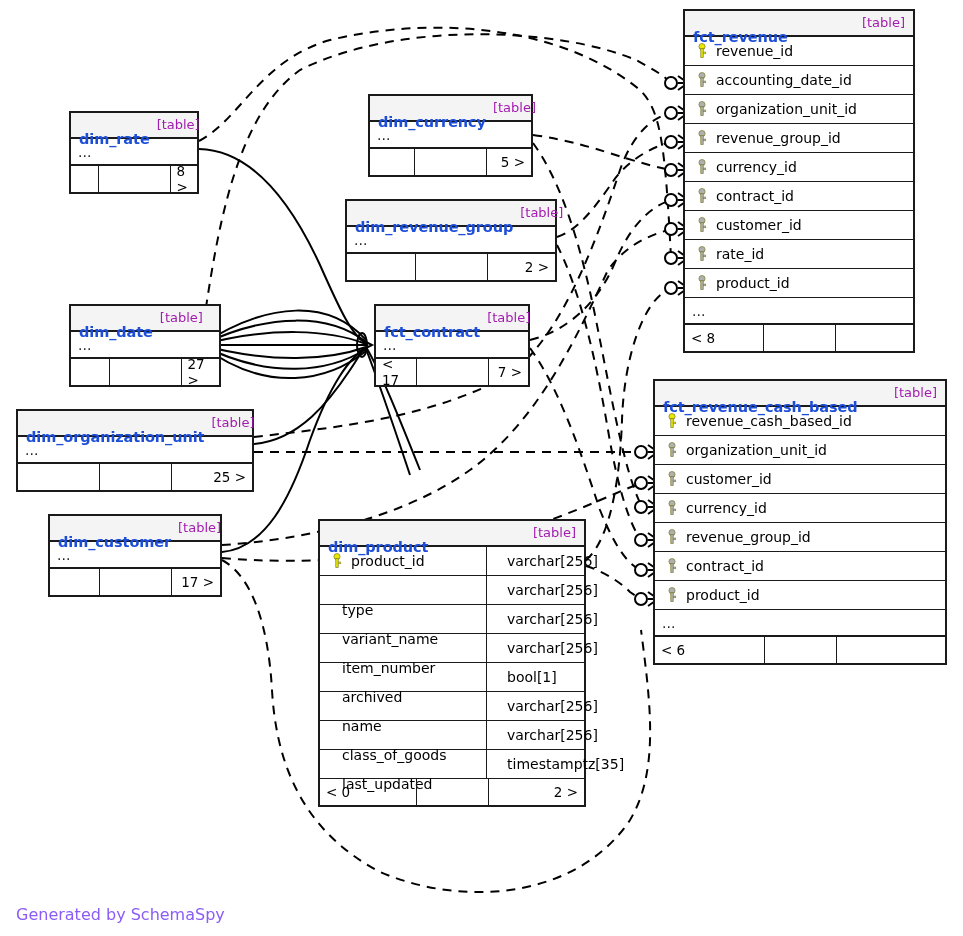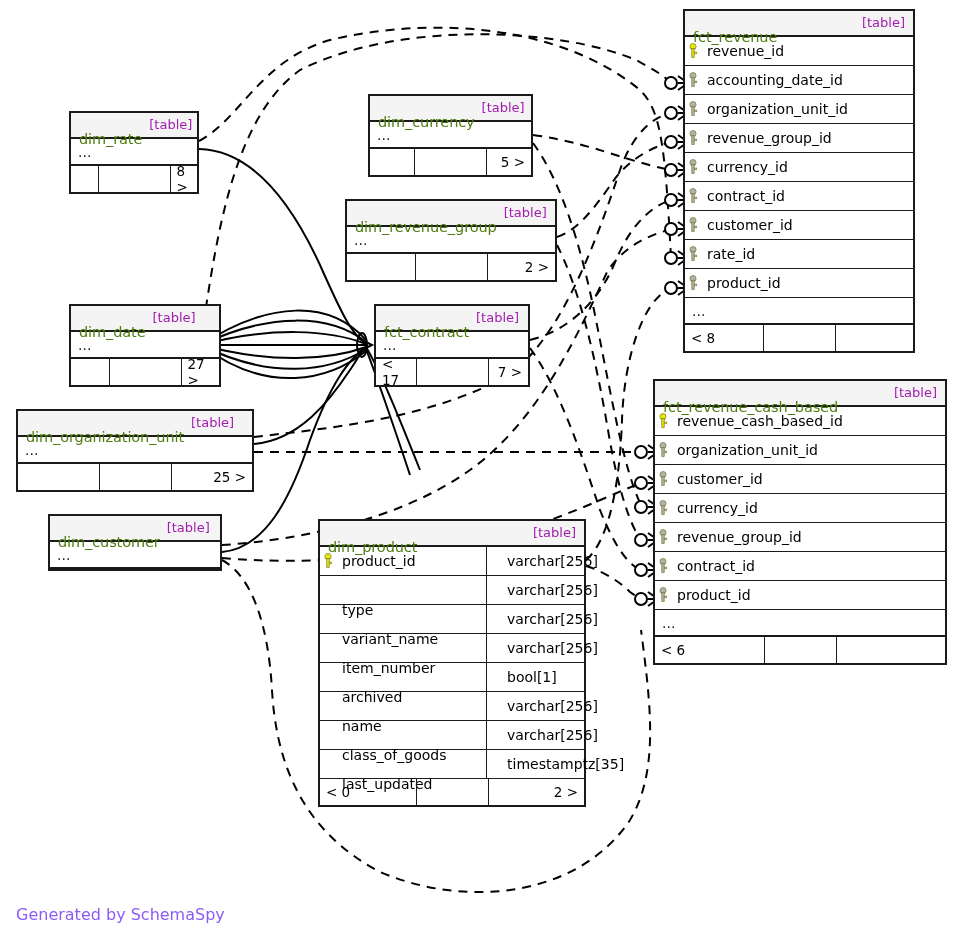--- a/index.html
+++ b/index.html
@@ -36,23 +36,23 @@
     align-items: center;
     justify-content: space-between;
     background: #f4f4f4;
     border-bottom: 2px solid #1a1a1a;
     padding: 3px 8px 4px 8px;
     height: 26px;
     box-sizing: border-box;
     white-space: nowrap;
   }
   .tbl-name {
-    font-weight: normal;
+    font-weight: bold;
     font-size: 14.5px;
-    color: #4d7c0f;
+    color: #1d4ed8;
     letter-spacing: -0.1px;
     margin-top: 28px;
   }
   .tbl-tag {
     font-size: 13px;
     color: #a21caf;
     padding-left: 8px;
   }
   .tbl-head.compact {
     justify-content: flex-start;
@@ -70,21 +70,21 @@
     border-bottom: 1px solid #1a1a1a;
     font-size: 14px;
     color: #000000;
     background: #ffffff;
   }
   .row:last-child { border-bottom: none; }
   .row .cell-name {
     flex: 1 1 auto;
     display: flex;
     align-items: center;
-    padding-left: 0;
+    padding-left: 9px;
     white-space: nowrap;
     overflow: hidden;
   }
   .row .cell-type {
     flex: 0 0 auto;
     width: 98px;
     border-left: 1px solid #1a1a1a;
     padding-left: 20px;
     height: 100%;
     display: flex;
@@ -611,17 +611,22 @@
           <span class="f f-mid"></span>
           <span class="f f-right">25 &gt;</span>
         </div>
       </div>
       <div class="tbl" style="left: 48px; top: 514px; width: 174px;">
         <div class="tbl-head compact">
           <span class="tbl-name">dim_customer</span>
           <span class="tbl-tag">[table]</span>
         </div>
         <div class="row-ellipsis">...</div>
+        <div class="row-foot">
+          <span class="f f-left"></span>
+          <span class="f f-mid"></span>
+          <span class="f f-right">17 &gt;</span>
+        </div>
       </div>
     </div>
 
   <div class="footer-note">Generated by SchemaSpy</div>
 </div>
 
 </body></html>

